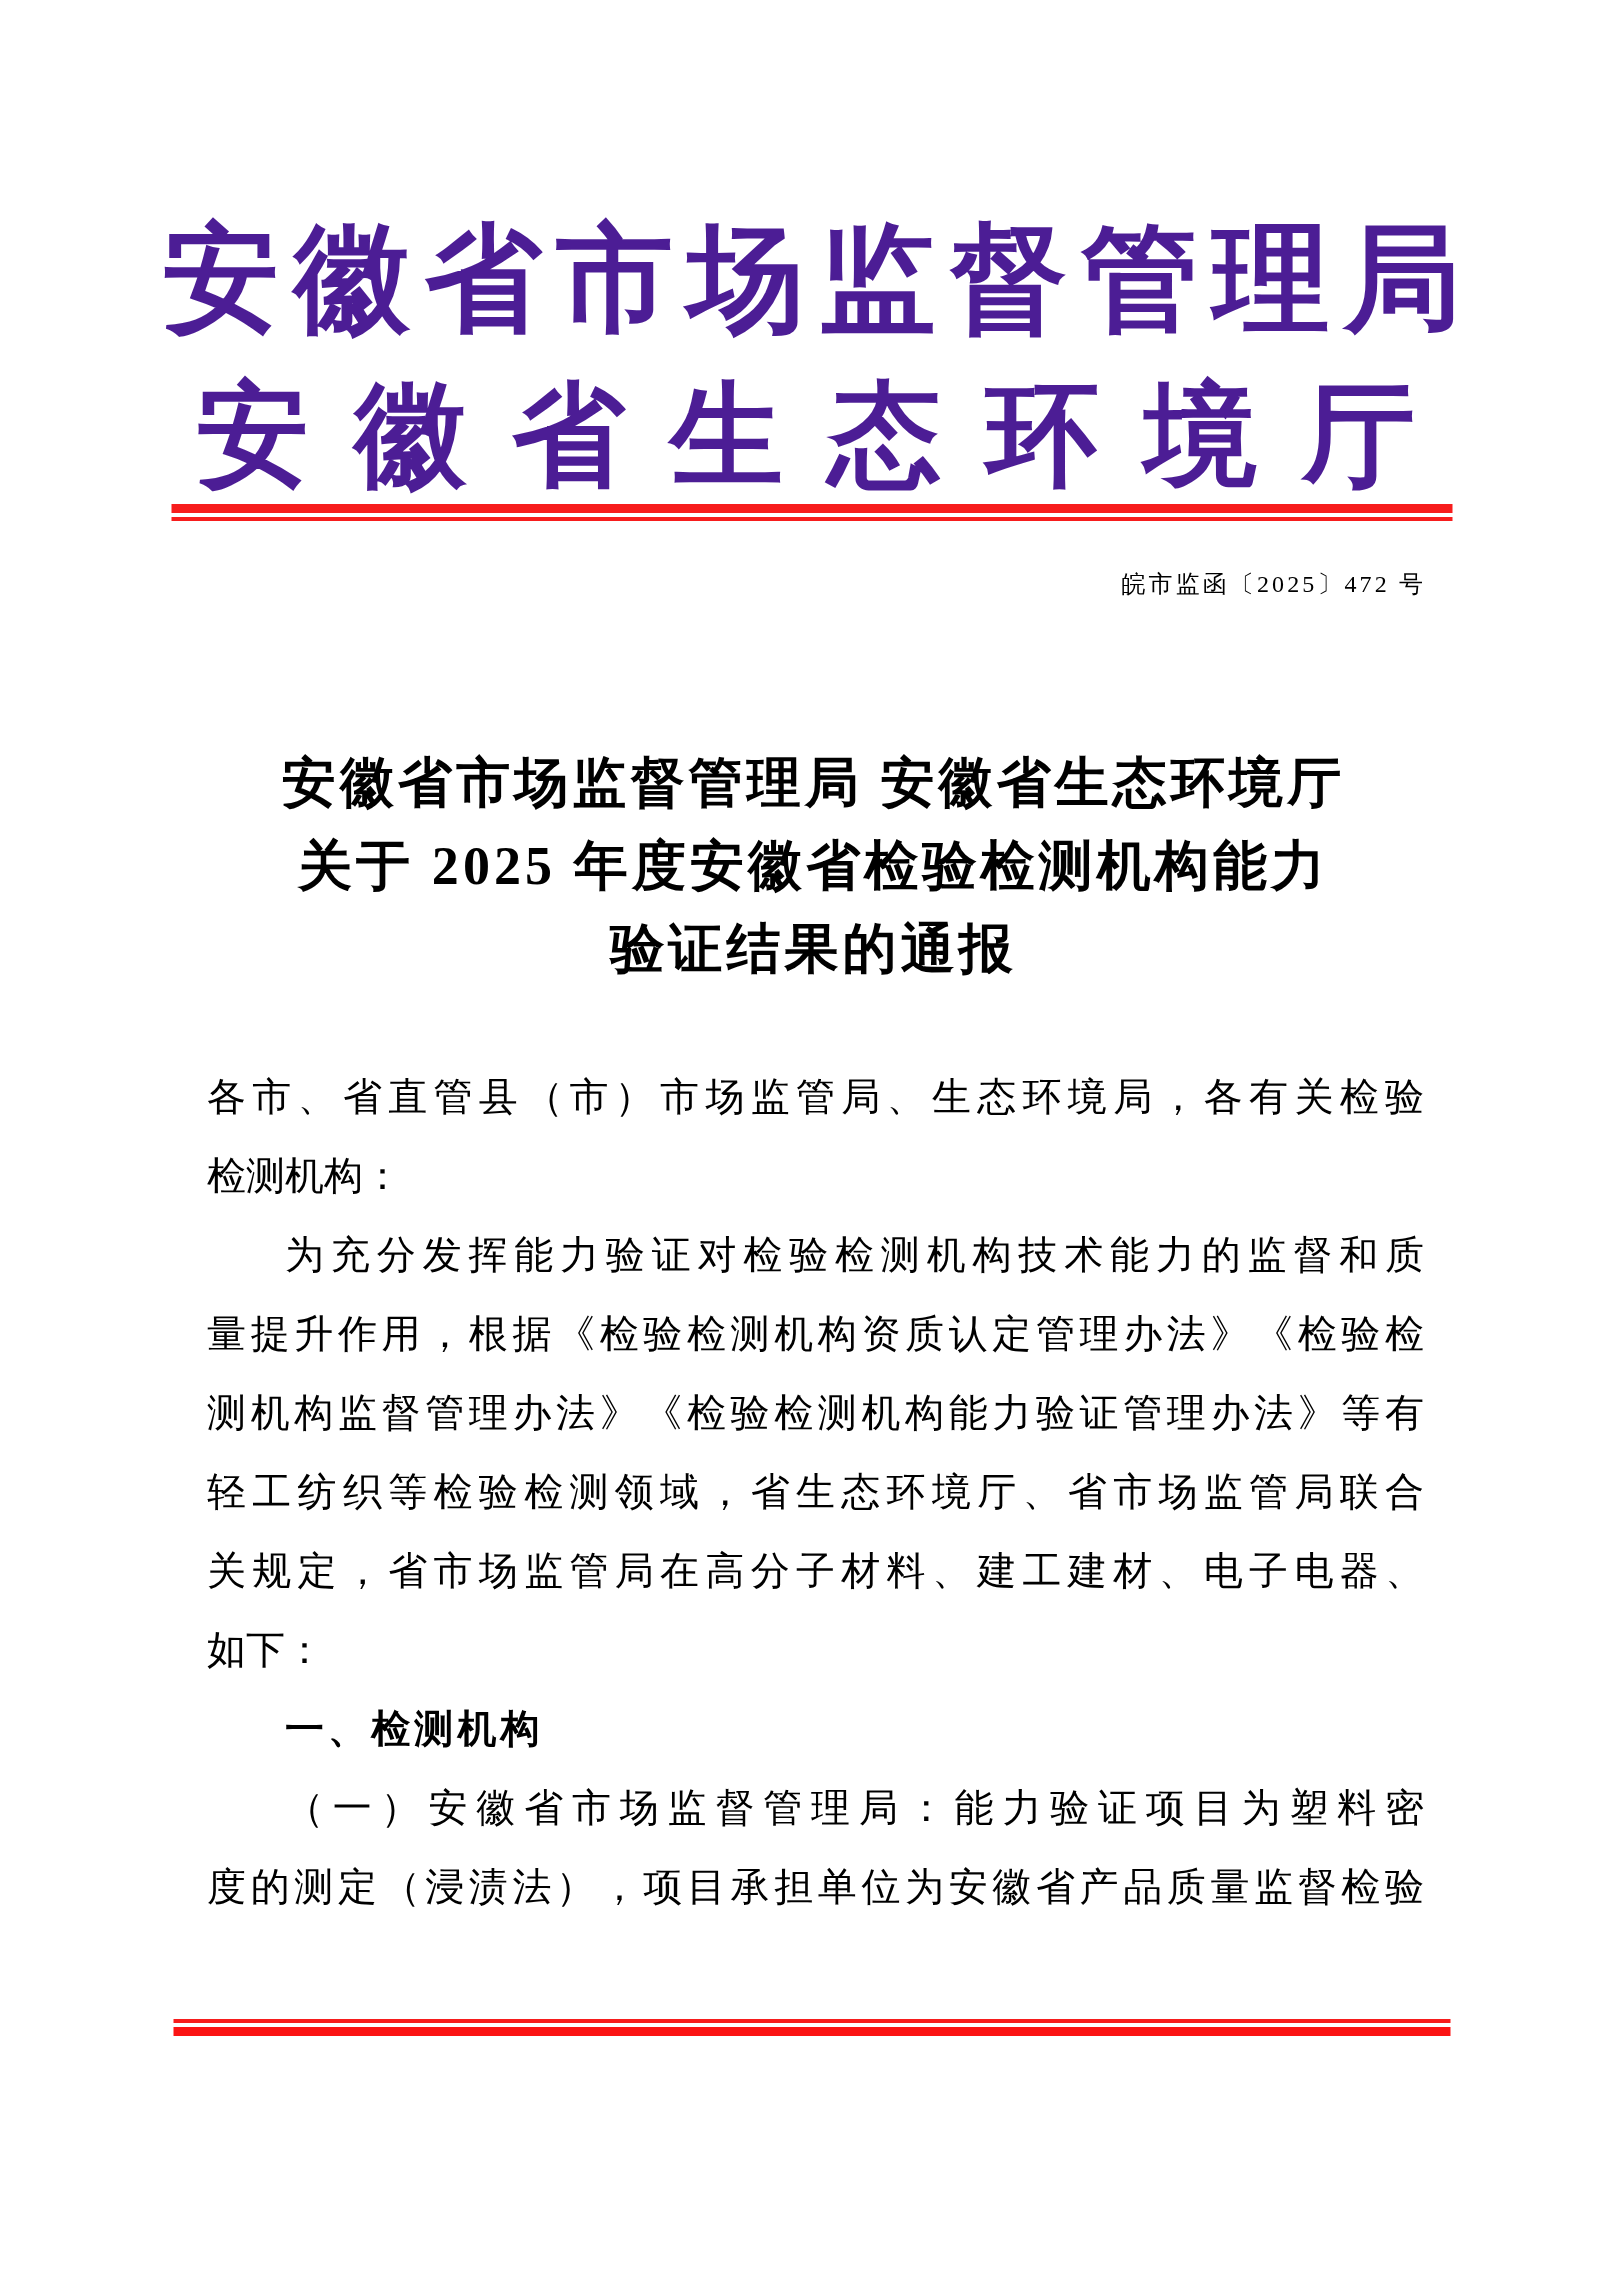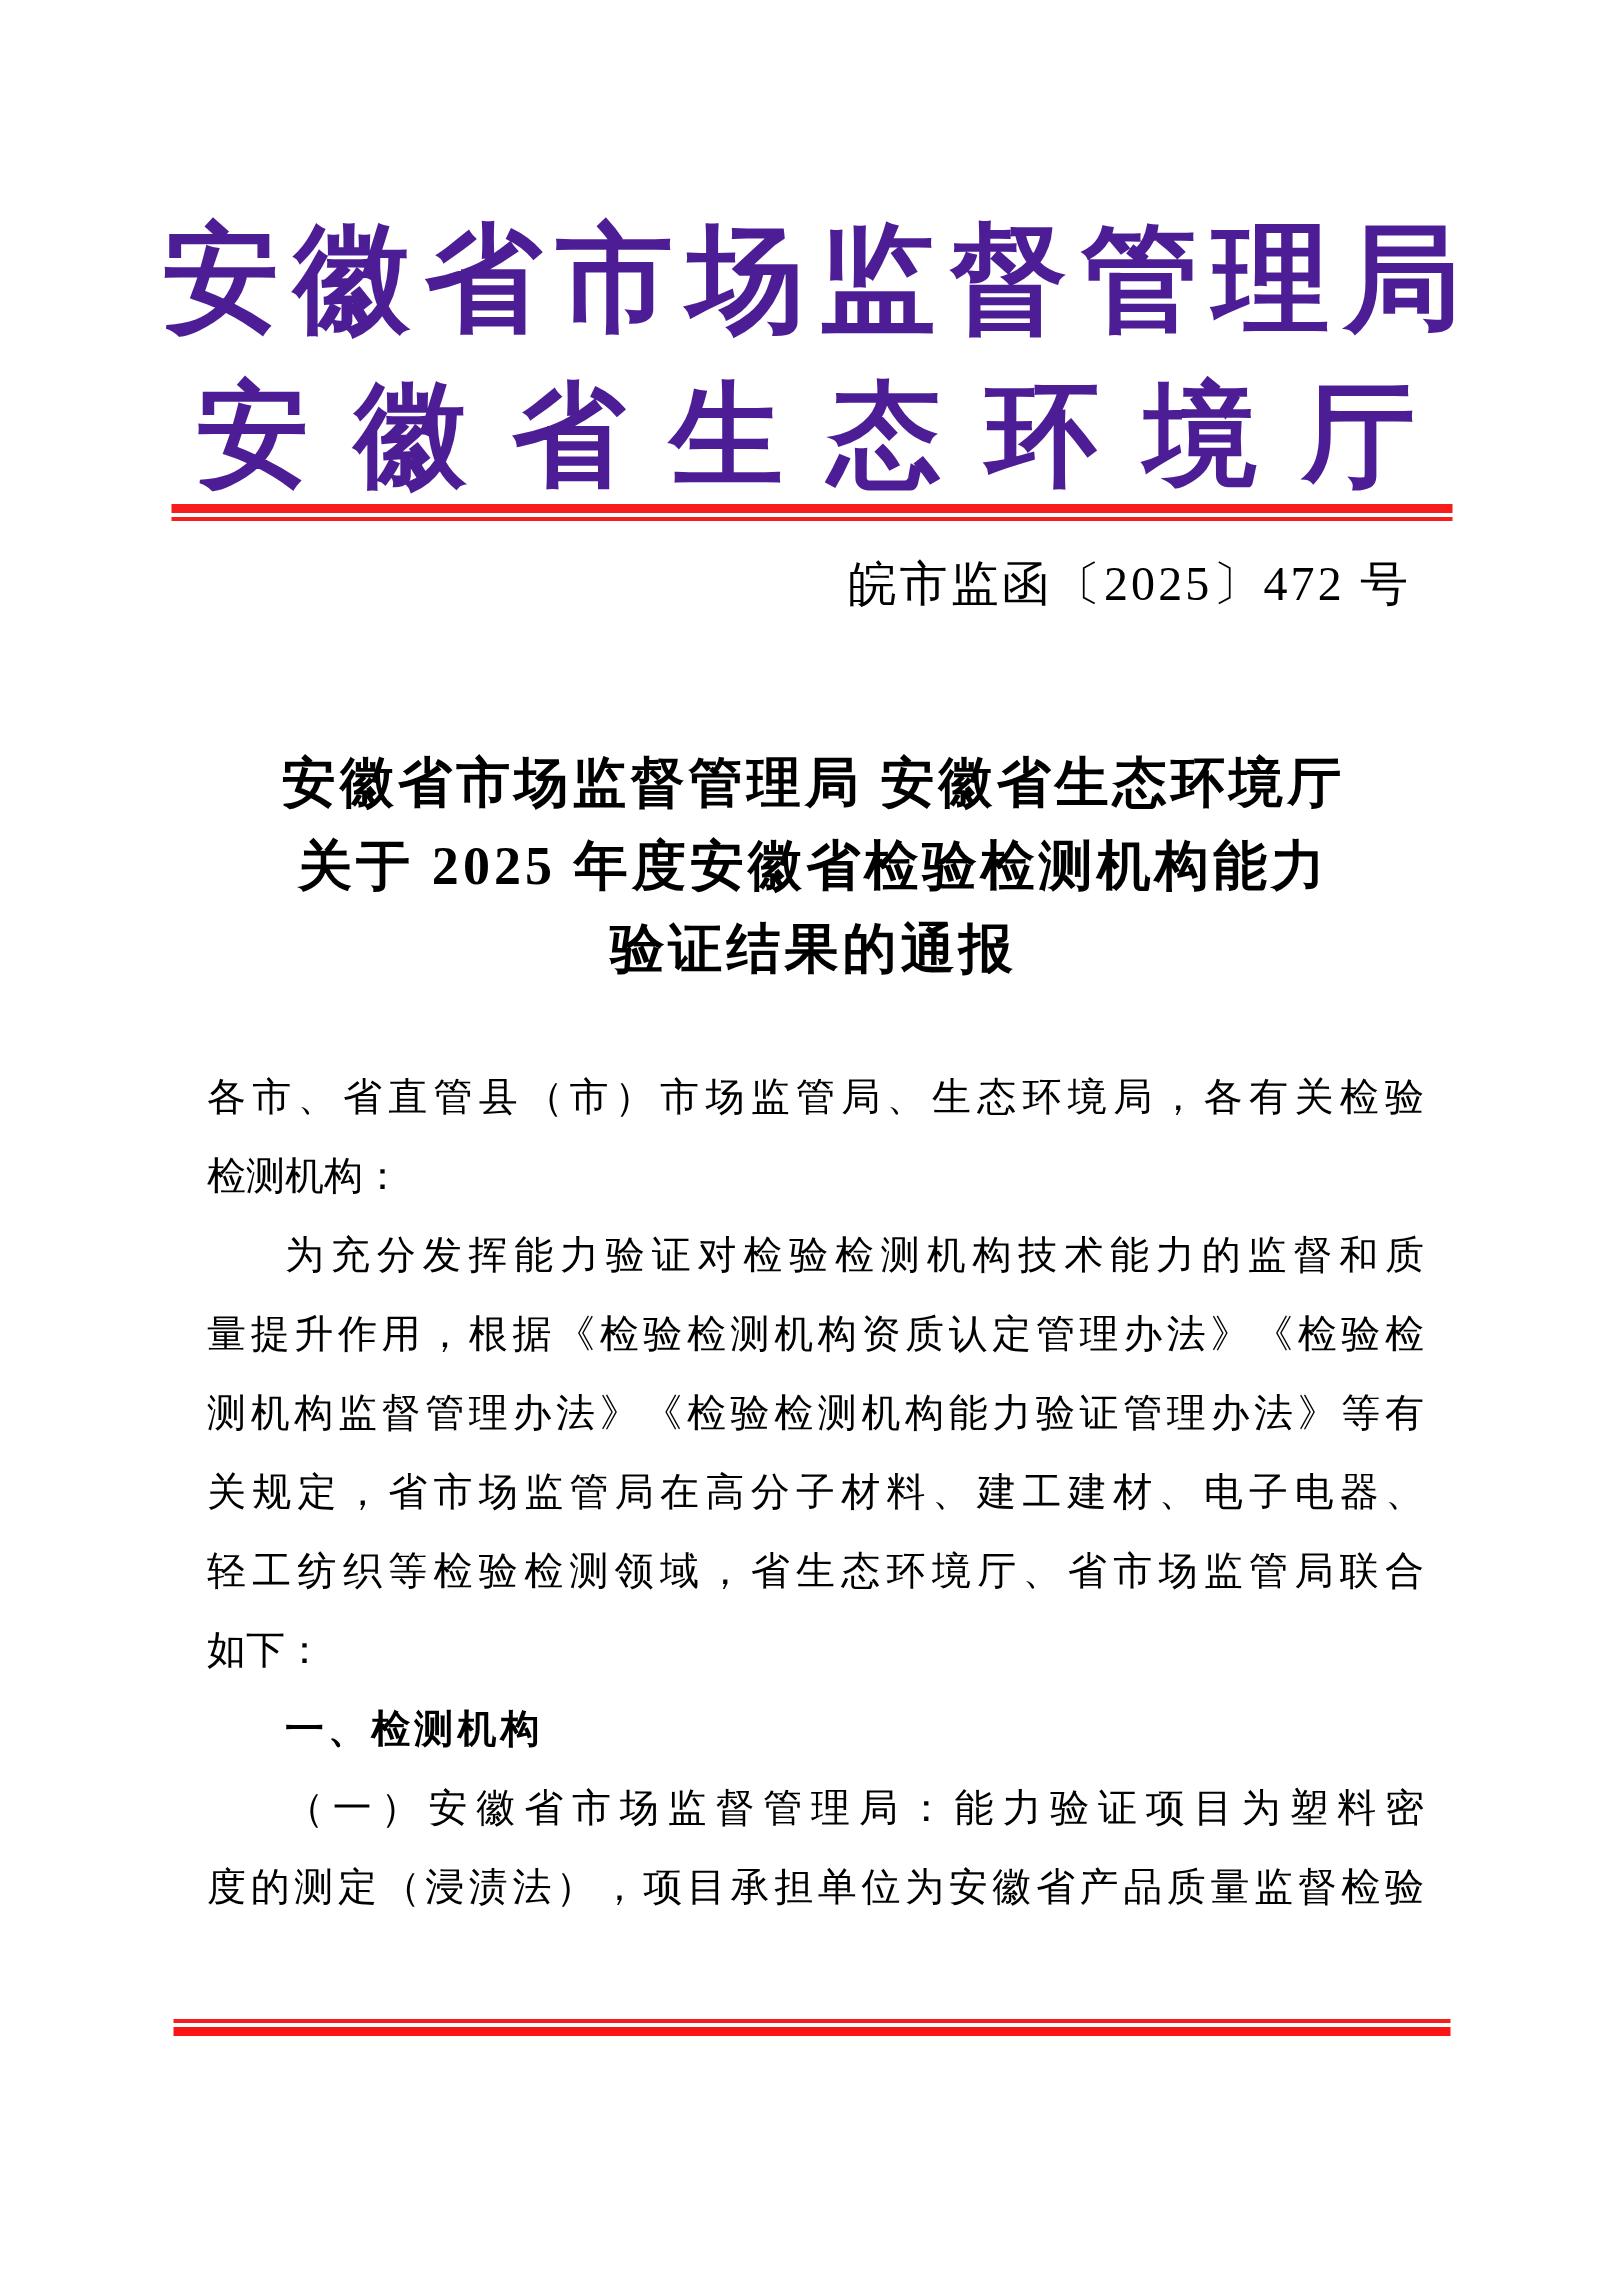--- a/index.html
+++ b/index.html
@@ -52,22 +52,22 @@
     width: 1281px;
   }
   .header-rule .bar-thick { height: 8.7px; background: #f71d1d; }
   .header-rule .bar-gap   { height: 4.1px;  background: transparent; }
   .header-rule .bar-thin  { height: 4.1px;  background: #f71d1d; }
 
   
   .docnum {
     position: absolute;
     top: 556px;
-    right: 212px;
-    font-size: 48px;
+    right: 197px;
+    font-size: 24px;
     line-height: 56px;
     letter-spacing: 3.1px;
     white-space: nowrap;
     margin-left: 48px;
   }
 
   
   .title-block {
     position: absolute;
     top: 742px;
@@ -143,22 +143,22 @@
     <div class="title-line">关于 2025 年度安徽省检验检测机构能力</div>
     <div class="title-line">验证结果的通报</div>
   </div>
 
   <div class="body-text">
     <div class="bline just">各市、省直管县（市）市场监管局、生态环境局，各有关检验</div>
     <div class="bline">检测机构：</div>
     <div class="bline just indent">为充分发挥能力验证对检验检测机构技术能力的监督和质</div>
     <div class="bline just">量提升作用，根据《检验检测机构资质认定管理办法》《检验检</div>
     <div class="bline just">测机构监督管理办法》《检验检测机构能力验证管理办法》等有</div>
+    <div class="bline just">轻工纺织等检验检测领域，省生态环境厅、省市场监管局联合</div>
     <div class="bline just">关规定，省市场监管局在高分子材料、建工建材、电子电器、</div>
-    <div class="bline just">轻工纺织等检验检测领域，省生态环境厅、省市场监管局联合</div>
     <div class="bline">如下：</div>
     <div class="bline heading indent">一、检测机构</div>
     <div class="bline just indent">（一）安徽省市场监督管理局：能力验证项目为塑料密</div>
     <div class="bline just">度的测定（浸渍法），项目承担单位为安徽省产品质量监督检验</div>
   </div>
 
   <div class="footer-rule">
     <div class="bar-thin"></div>
     <div class="bar-gap"></div>
     <div class="bar-thick"></div>

